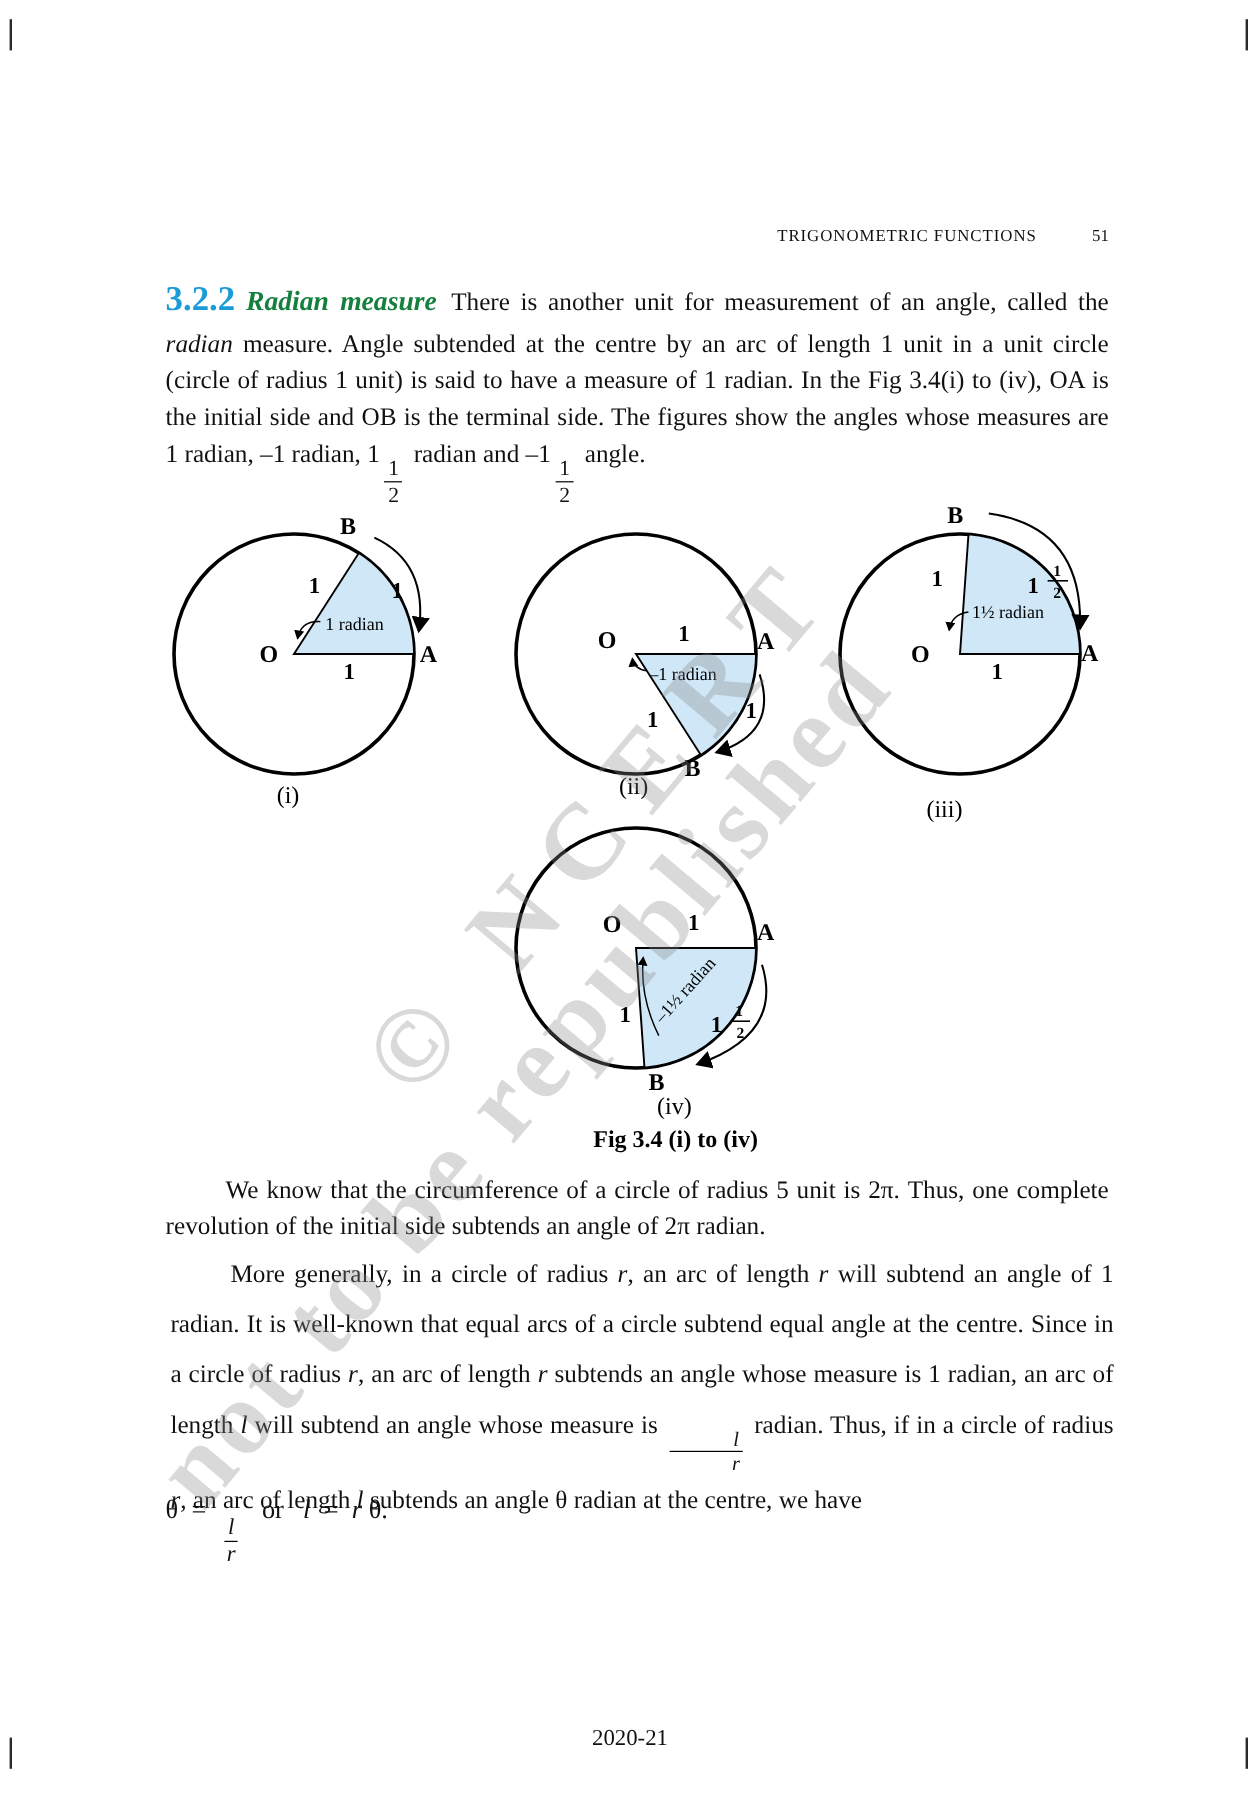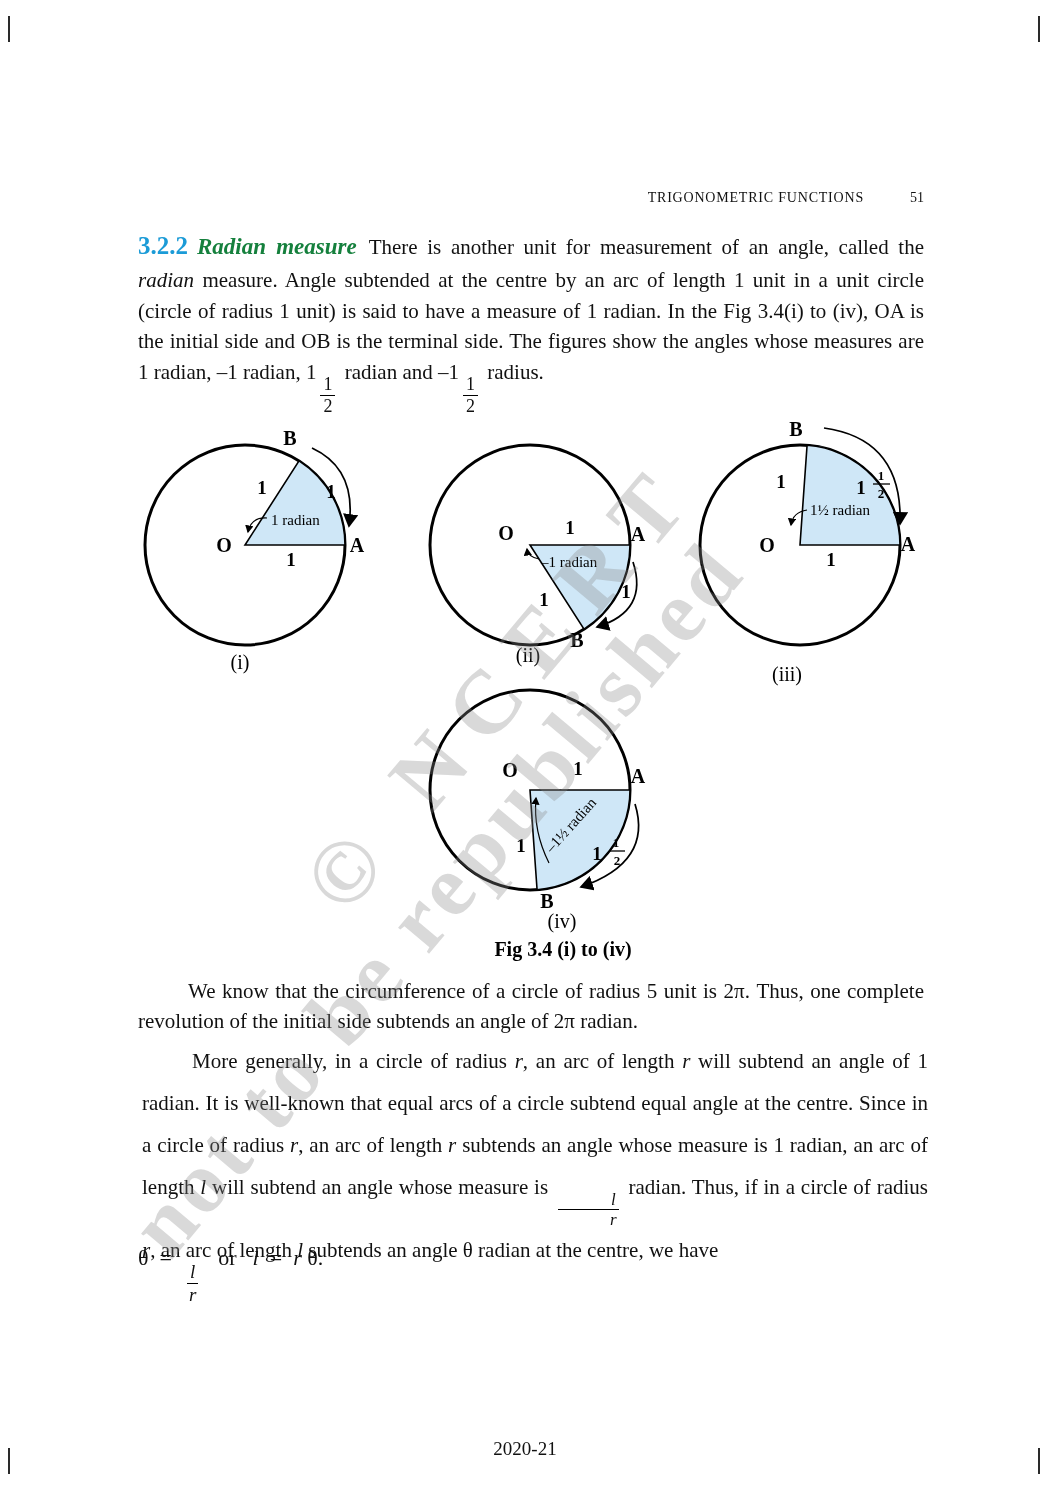--- a/index.html
+++ b/index.html
@@ -13,21 +13,21 @@
   #crop-tr{left:1038px;top:16px;}
   #crop-bl{left:8px;top:1448px;}
   #crop-br{left:1038px;top:1448px;}
 
   #header{position:absolute;left:138px;top:190px;width:786px;text-align:right;
     font-size:14px;letter-spacing:.8px;}
   #header .pgnum{margin-left:46px;letter-spacing:0;}
 
   #intro{position:absolute;left:138px;top:228px;width:786px;margin:0;
     font-size:21px;line-height:1.47;text-align:justify;}
-  .sec-num{color:#1b9bd7;font-weight:bold;font-size:25px;margin-right:9px;}
+  .sec-num{color:#1b9bd7;font-weight:bold;font-size:29px;margin-right:9px;}
   .sec-title{color:#15803d;font-weight:bold;font-style:italic;font-size:23px;margin-right:12px;}
   .it{font-style:italic;}
 
   .frac{display:inline-flex;flex-direction:column;align-items:center;line-height:1.05;
     vertical-align:-0.62em;margin:0 4px;font-size:18px;}
   .frac .fnum{border-bottom:1.4px solid #000;padding:0 3px 1px;}
   .frac .fden{padding-top:1px;}
   .frac.small{font-size:17px;}
   .frac.big{font-size:19px;vertical-align:-0.7em;}
 
@@ -72,21 +72,21 @@
 <div id="header">
   <span>TRIGONOMETRIC FUNCTIONS</span><span class="pgnum">51</span>
 </div>
 
 <p id="intro"><span class="sec-num">3.2.2</span><span class="sec-title">Radian measure</span><span>There is another unit for measurement of an angle, called the </span><span class="it">radian</span><span> measure. Angle subtended at the centre by an arc of length 1 unit in a unit circle (circle of radius 1 unit) is said to have a measure of 1 radian. In the Fig 3.4(i) to (iv), OA is the initial side and OB is the terminal side. The figures show the angles whose measures are 1 radian, –1 radian, 1</span><span class="frac">
       <span class="fnum">1</span>
       <span class="fden">2</span>
     </span><span> radian and –1</span><span class="frac">
       <span class="fnum">1</span>
       <span class="fden">2</span>
-    </span><span> radius.</span></p>
+    </span><span> angle.</span></p>
 
 <svg id="figure" width="1050" height="555" viewBox="0 0 1050 555">
   <defs>
     <marker id="arr" markerWidth="9" markerHeight="9" refX="7" refY="4.5" orient="auto">
       <path d="M0,0 L8,4.5 L0,9 Z" fill="#000"></path>
     </marker>
     <marker id="arrs" markerWidth="8" markerHeight="8" refX="5.5" refY="3.5" orient="auto">
       <path d="M0,0 L6.5,3.5 L0,7 Z" fill="#000"></path>
     </marker>
   </defs>

